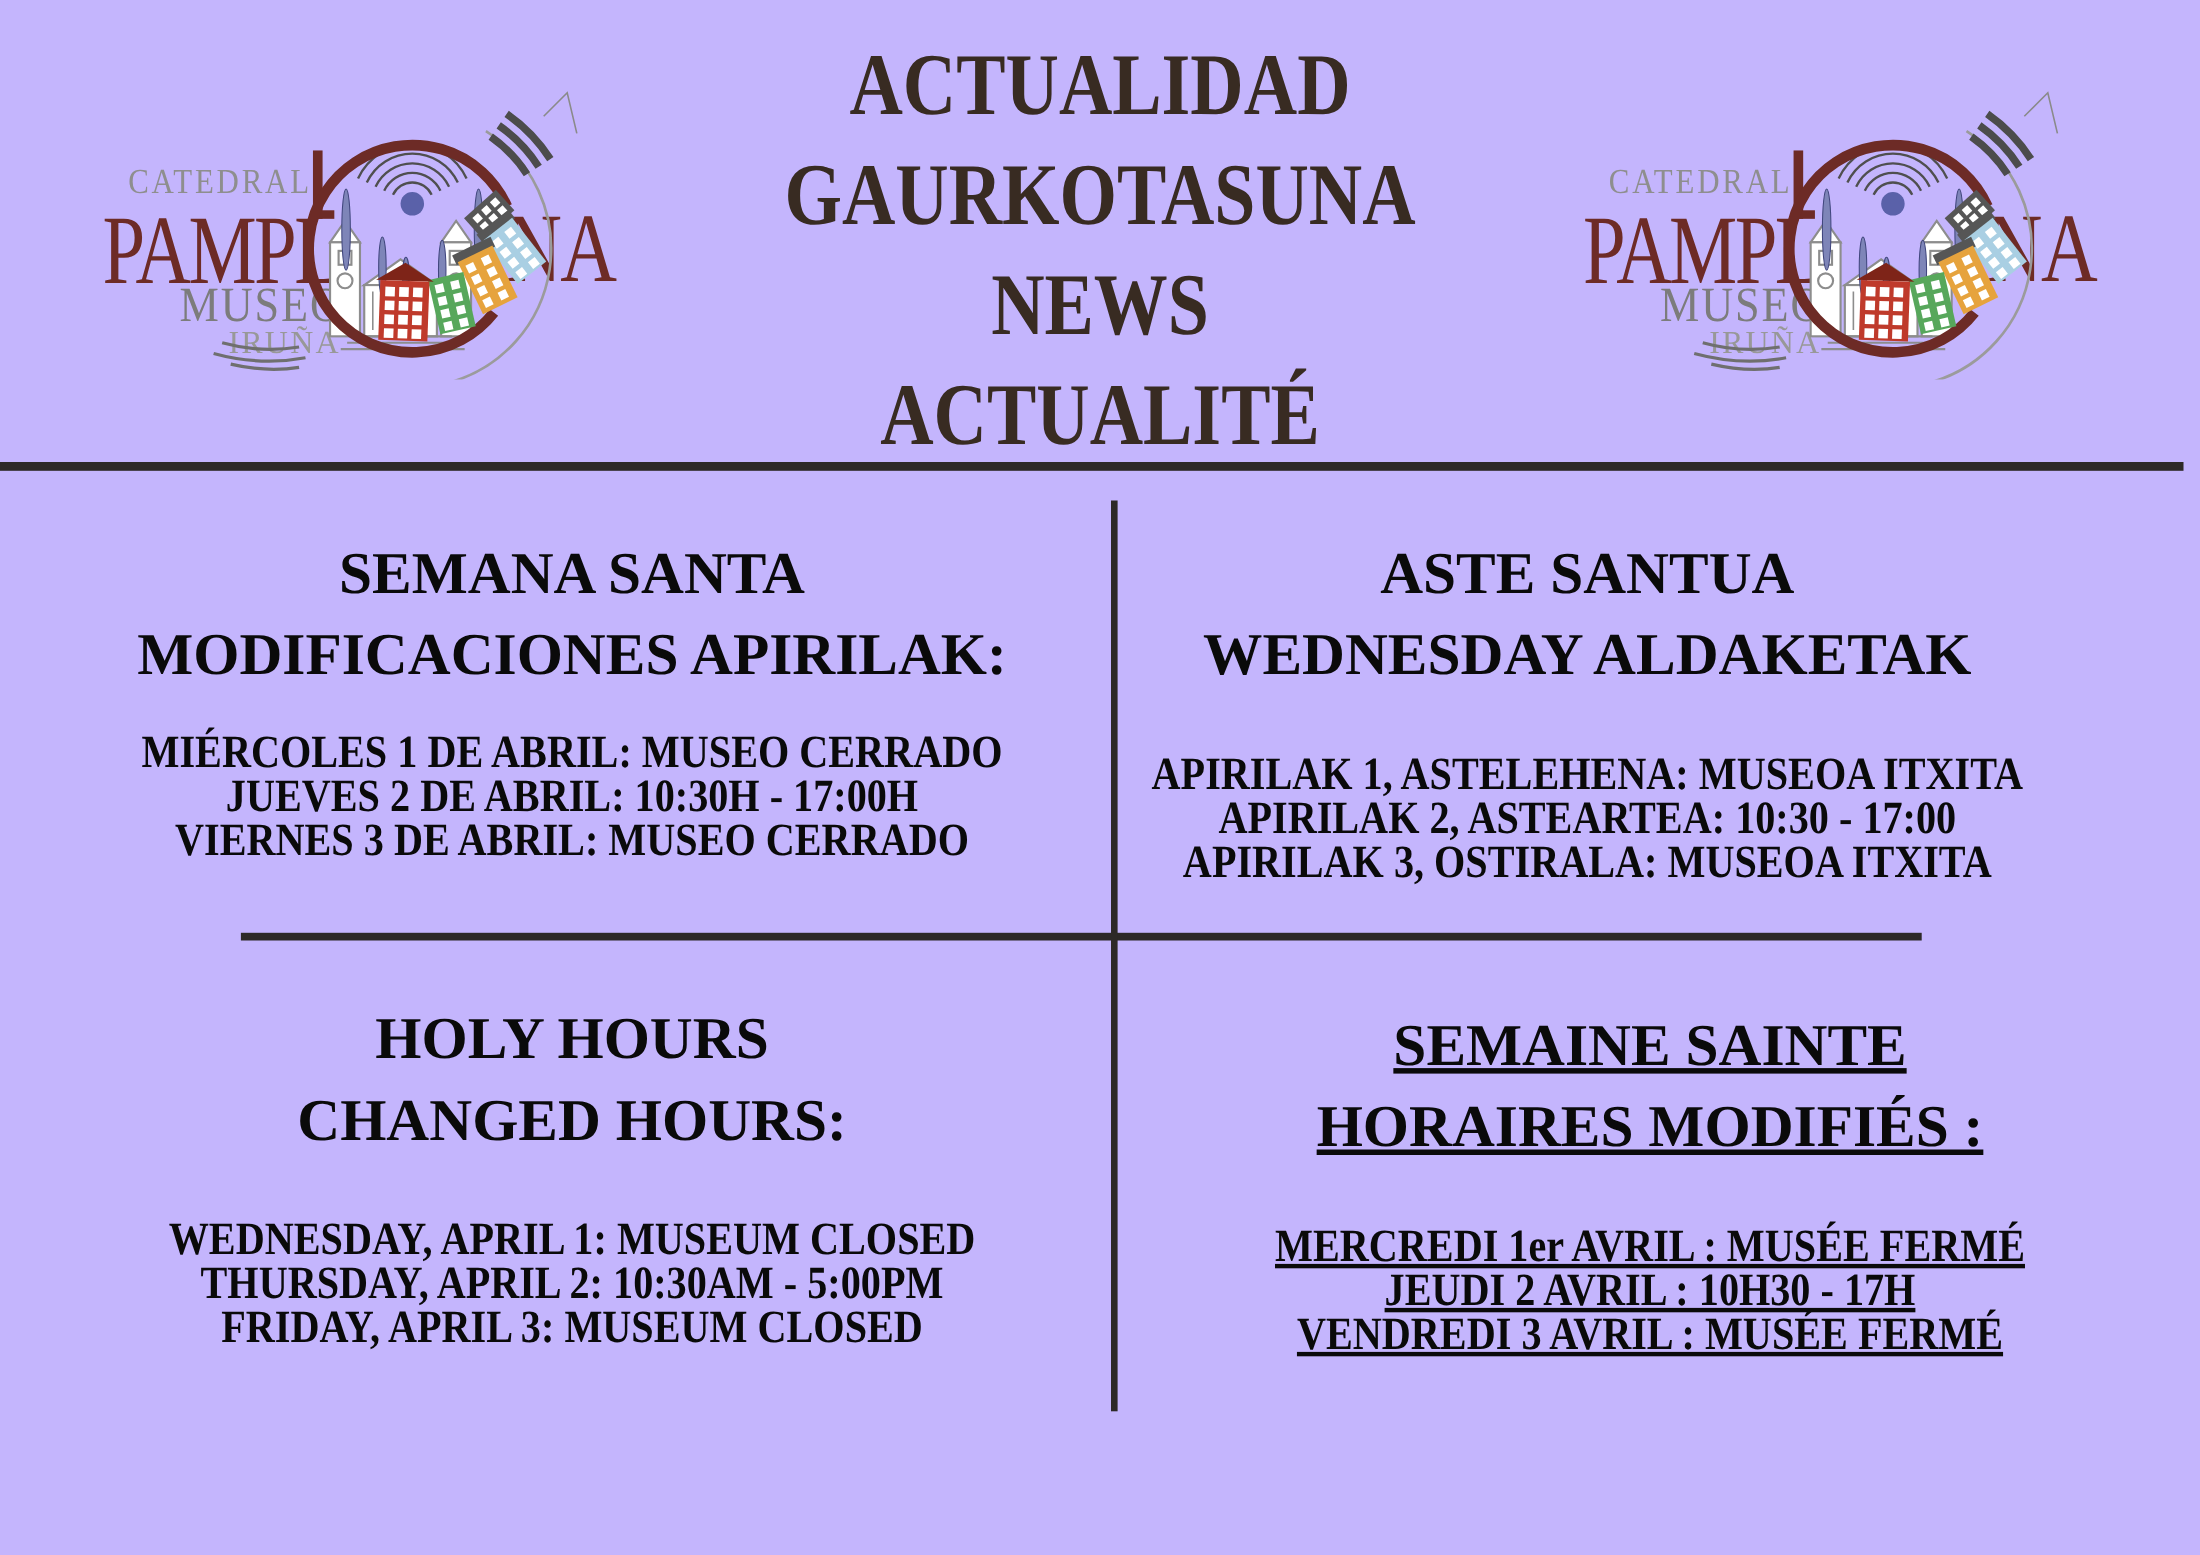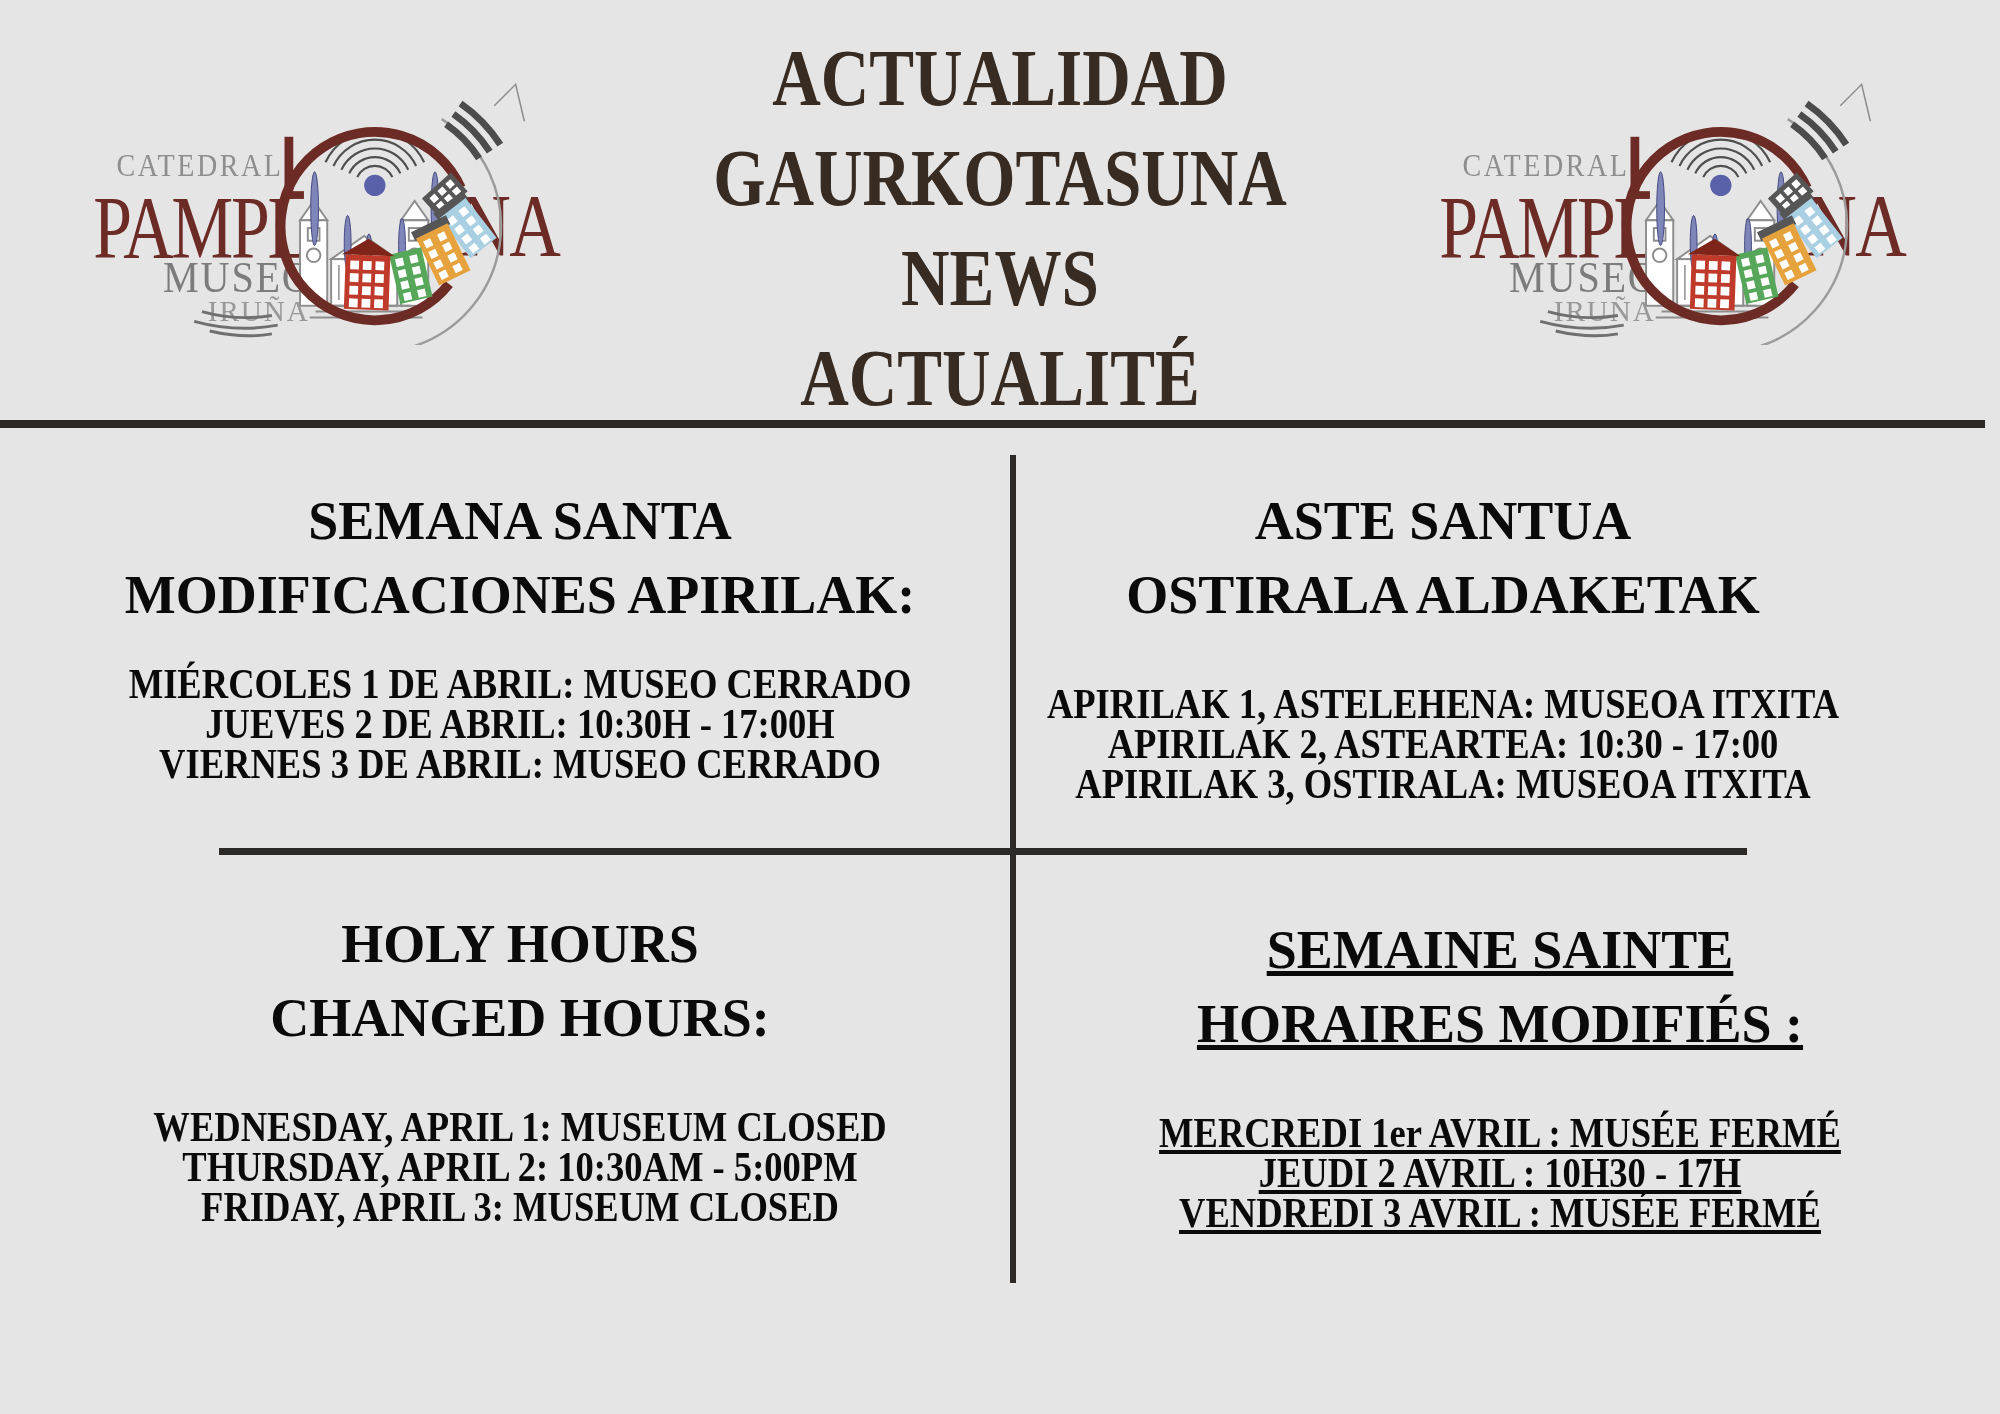--- a/index.html
+++ b/index.html
@@ -1,17 +1,17 @@
 <!DOCTYPE html>
 <html><head>
 <meta charset="utf-8">
 <style>
   html,body { margin:0; padding:0; background:#ffffff; }
   .page {
-    position:relative; width:2000px; height:1414px; background:#e5e5e5;
+    position:relative; width:2000px; height:1414px; background:#c4b5fd;
     overflow:hidden; font-family:"Liberation Serif", serif;
   }
 
   
   .title-block {
     position:absolute; top:28px; left:0; width:100%;
     text-align:center; color:#382b22;
   }
   .title-line {
     font-size:80px; font-weight:bold; line-height:100px;
@@ -220,21 +220,21 @@
     <div class="lines">
       <div class="schedule-line">MIÉRCOLES 1 DE ABRIL: MUSEO CERRADO</div>
       <div class="schedule-line">JUEVES 2 DE ABRIL: 10:30H - 17:00H</div>
       <div class="schedule-line">VIERNES 3 DE ABRIL: MUSEO CERRADO</div>
     </div>
   </section>
 
   <section class="quad q-eu">
     <div class="heading">
       <div class="heading-line">ASTE SANTUA</div>
-      <div class="heading-line">OSTIRALA ALDAKETAK</div>
+      <div class="heading-line">WEDNESDAY ALDAKETAK</div>
     </div>
     <div class="lines">
       <div class="schedule-line">APIRILAK 1, ASTELEHENA: MUSEOA ITXITA</div>
       <div class="schedule-line">APIRILAK 2, ASTEARTEA: 10:30 - 17:00</div>
       <div class="schedule-line">APIRILAK 3, OSTIRALA: MUSEOA ITXITA</div>
     </div>
   </section>
 
   <section class="quad q-en">
     <div class="heading">

